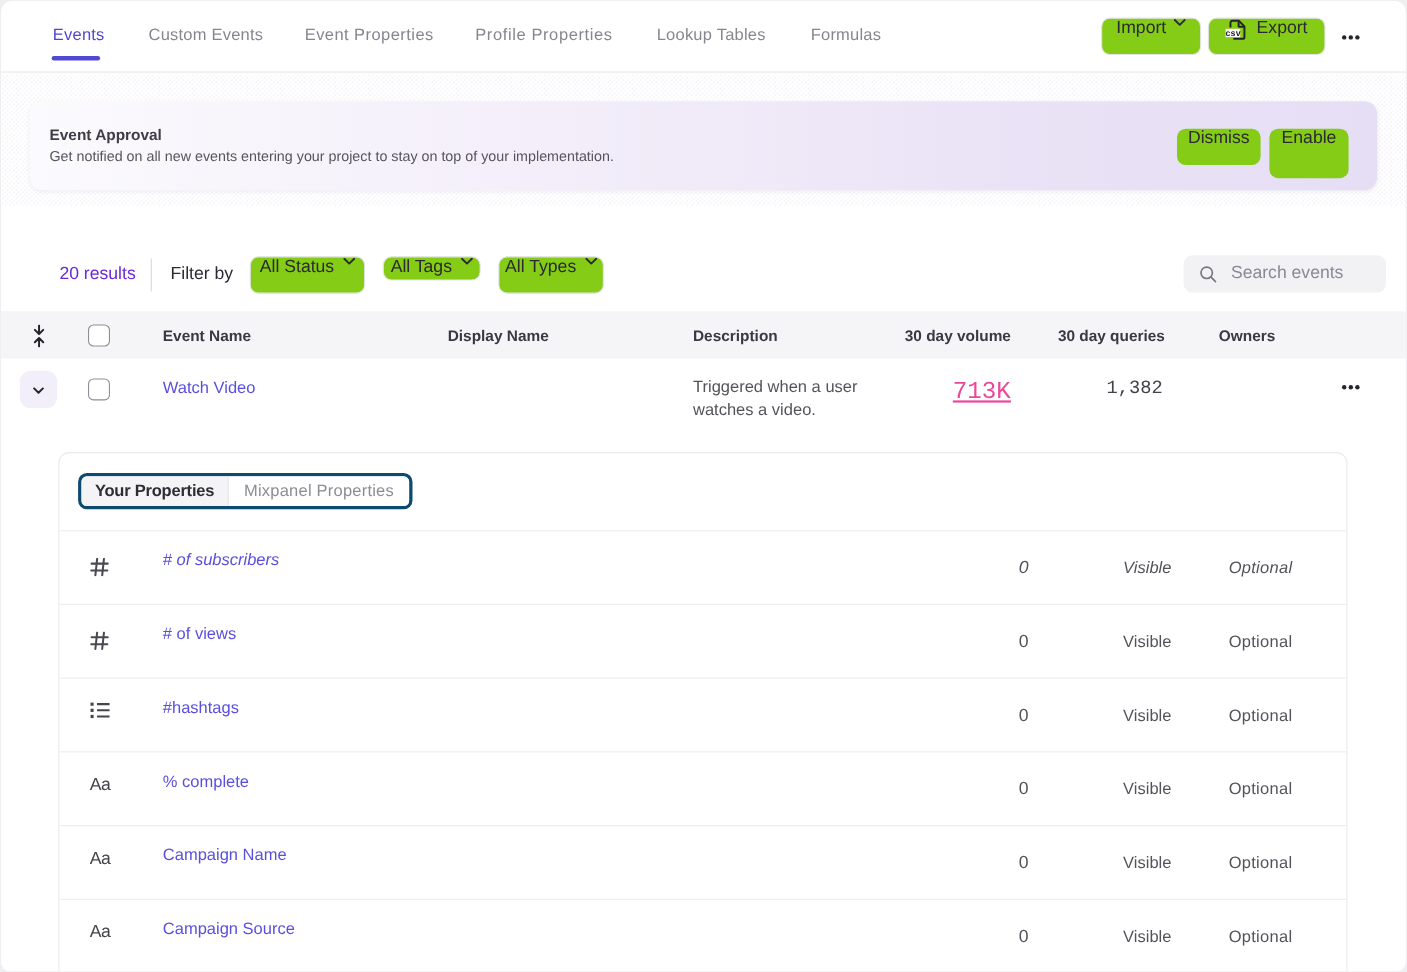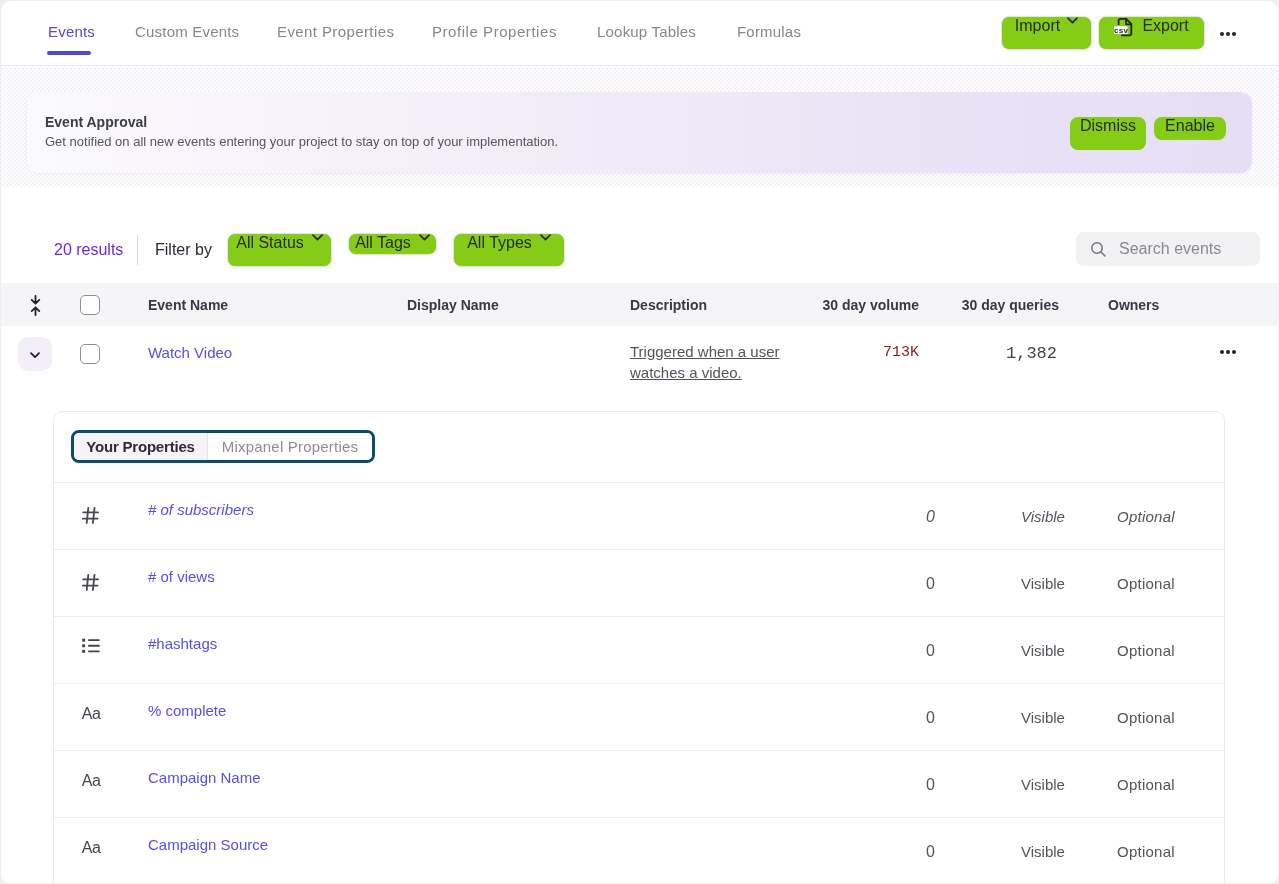--- a/index.html
+++ b/index.html
@@ -54,37 +54,37 @@
         <i></i>
         <i></i>
       </div>
   </div>
 
   <div class="abs" style="left:0;top:66px;width:100%;height:120px;background-image:radial-gradient(#f4f2f7 0.8px, transparent 0.8px),radial-gradient(#f4f2f7 0.8px, transparent 0.8px);background-size:4px 4px;background-position:0 0,2px 2px;"></div>
   <div class="abs" style="left:26px;top:91px;width:1225px;height:81px;border-radius:12px;background:linear-gradient(90deg,#fbfafd 0%,#f4effa 35%,#eae3f6 72%,#e5def5 100%);box-shadow:0 1px 3px rgba(80,60,120,0.08);">
     <div class="abs" style="left:18px;top:22px;font-size:14px;font-weight:700;color:#3e3c46;">Event Approval</div>
     <div class="abs" style="left:18px;top:42px;font-size:13px;color:#57545e;">Get notified on all new events entering your project to stay on top of your implementation.</div>
     <div class="btn" style="left:1043px;top:25px;width:76px;height:33px;border:none;">Dismiss</div>
-    <div class="btn" style="left:1127px;top:25px;width:72px;height:23px;border:none;">Enable</div>
+    <div class="btn" style="left:1127px;top:25px;width:72px;height:45px;border:none;">Enable</div>
   </div>
 
   <div class="abs" style="left:53px;top:240px;font-size:16px;color:#6d28d9;">20 results</div>
   <div class="abs" style="left:136px;top:234px;width:1px;height:30px;background:#d9d8dd;"></div>
   <div class="abs" style="left:154px;top:240px;font-size:16px;color:#2b2933;">Filter by</div>
   <div class="btn" style="left:226px;top:232px;width:105px;height:34px;gap:8px;">All Status
     <svg width="11" height="7" viewBox="0 0 11 7">
         <path d="M1 1.2 L5.5 5.6 L10 1.2" fill="none" stroke="#2b2933" stroke-width="1.7" stroke-linecap="round" stroke-linejoin="round"></path>
       </svg>
   </div>
   <div class="btn" style="left:347px;top:232px;width:89px;height:22px;gap:8px;">All Tags
     <svg width="11" height="7" viewBox="0 0 11 7">
         <path d="M1 1.2 L5.5 5.6 L10 1.2" fill="none" stroke="#2b2933" stroke-width="1.7" stroke-linecap="round" stroke-linejoin="round"></path>
       </svg>
   </div>
-  <div class="btn" style="left:452px;top:232px;width:112px;height:34px;gap:8px;">All Types
+  <div class="btn" style="left:452px;top:232px;width:96px;height:34px;gap:8px;">All Types
     <svg width="11" height="7" viewBox="0 0 11 7">
         <path d="M1 1.2 L5.5 5.6 L10 1.2" fill="none" stroke="#2b2933" stroke-width="1.7" stroke-linecap="round" stroke-linejoin="round"></path>
       </svg>
   </div>
   <div class="abs" style="left:1075px;top:231px;width:184px;height:34px;background:#f2f1f4;border-radius:8px;">
     <svg class="abs" style="left:14px;top:9px;" width="17" height="17" viewBox="0 0 17 17">
       <circle cx="7" cy="7" r="5.2" fill="none" stroke="#77757e" stroke-width="1.5"></circle>
       <path d="M11 11 L15 15" stroke="#77757e" stroke-width="1.5" stroke-linecap="round"></path>
     </svg>
     <span class="abs" style="left:43px;top:8px;font-size:16px;color:#8b8893;">Search events</span>
@@ -104,22 +104,22 @@
   <span class="hdrlbl" style="right:219px;">30 day queries</span>
   <span class="hdrlbl" style="left:1107px;">Owners</span>
 
   <div class="abs" style="left:17px;top:336px;width:34px;height:34px;background:#f2effa;border-radius:10px;">
     <svg class="abs" style="left:12px;top:15px;" width="10" height="7" viewBox="0 0 10 7">
         <path d="M1 1.1 L5 5.1 L9 1.1" fill="none" stroke="#26242c" stroke-width="1.8" stroke-linecap="round" stroke-linejoin="round"></path>
       </svg>
   </div>
   <div class="ckb" style="left:79px;top:343px;"></div>
   <span class="abs link" style="left:147px;top:343px;font-size:15px;">Watch Video</span>
-  <div class="abs" style="left:629px;top:340px;font-size:15px;line-height:21px;color:#55525b;text-decoration:underline;">Triggered when a user<br>watches a video.</div>
-  <span class="abs mono" style="right:359px;top:343px;font-size:15px;color:#7f1d1d;">713K</span>
+  <div class="abs" style="left:629px;top:340px;font-size:15px;line-height:21px;color:#55525b;">Triggered when a user<br>watches a video.</div>
+  <span class="abs mono" style="right:359px;top:343px;font-size:22px;color:#ec4899;text-decoration:underline;">713K</span>
   <span class="abs mono" style="right:221px;top:343px;font-size:17px;color:#44424b;">1,382</span>
   <div class="dots" style="left:1219px;top:349px;">
       <i></i>
       <i></i>
       <i></i>
     </div>
 
   <div class="abs" style="left:52px;top:410px;width:1172px;height:600px;border:1px solid #eae9ed;border-radius:10px;">
 
     <div class="abs" style="left:17px;top:18px;height:33px;display:flex;border:3px solid #0c4a6e;border-radius:8px;overflow:hidden;">

